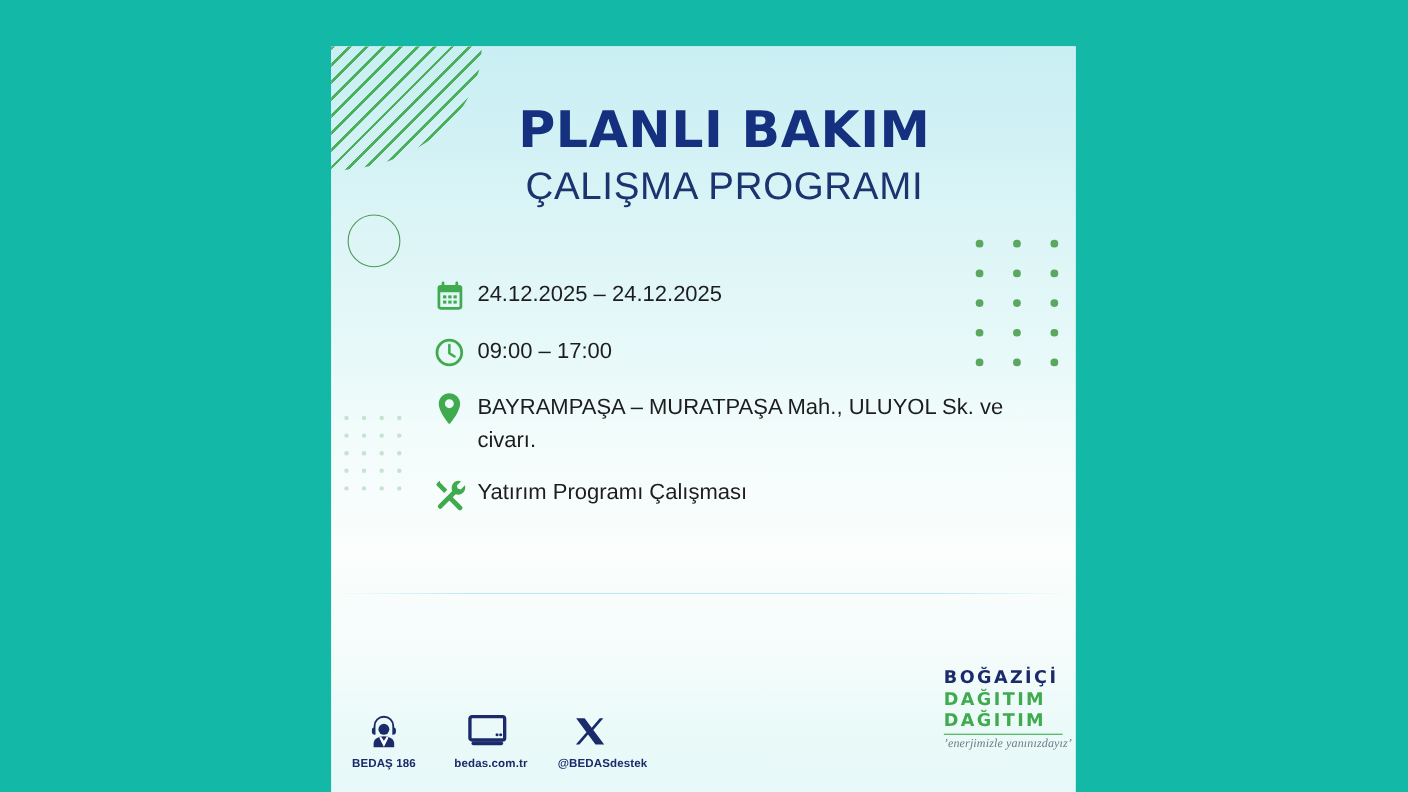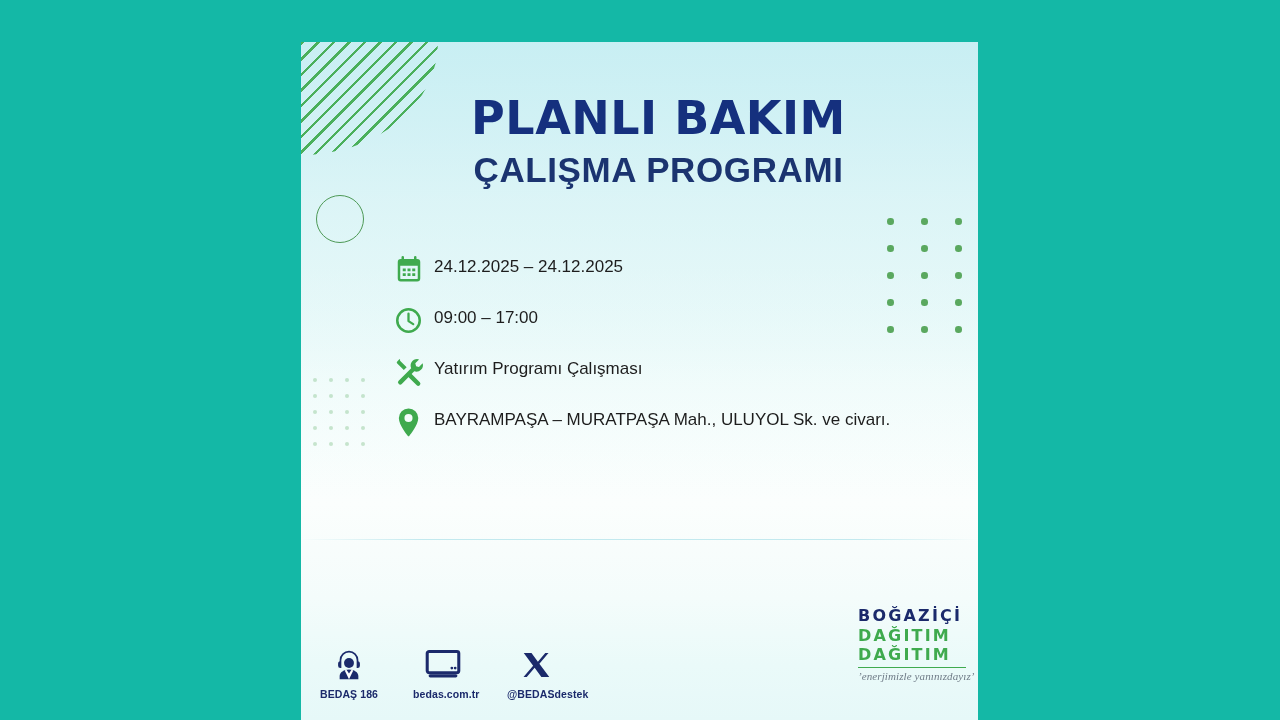--- a/index.html
+++ b/index.html
@@ -66,32 +66,32 @@
 
   
   .title-wrap{ position:absolute; left:0; top:52px; width:100%; text-align:center; padding-left:38px; }
   .title-main{
     font-family:"DejaVu Sans", sans-serif;
     font-weight:700; font-size:46px; letter-spacing:.5px;
     color:#15307e; line-height:1.05;
   }
   .title-sub{
     font-family:"Liberation Sans", sans-serif;
-    font-weight:700; font-size:35px; letter-spacing:.6px;
+    font-weight:400; font-size:35px; letter-spacing:.6px;
     color:#1b3470; line-height:1.22; margin-top:7px;
   }
 
   
   .info{ position:absolute; left:93px; top:210px; width:560px; }
   .row{ display:flex; align-items:flex-start; margin-bottom:17px; }
   .row:last-child{ margin-bottom:0; }
   .row .ic{ width:40px; min-width:40px; height:34px; display:flex; align-items:center; justify-content:flex-start; }
   .row .tx{
     font-family:"Liberation Sans", sans-serif;
-    font-size:17px; color:#1d1d1d; line-height:1.48;
+    font-size:20px; color:#1d1d1d; line-height:1.48;
     padding-top:2px; max-width:500px;
   }
   .row.tall .tx{ line-height:1.48; }
 
   
   .footer{ position:absolute; left:0; bottom:18px; width:100%; height:74px; }
   .contacts{ position:absolute; left:18px; bottom:2px; display:flex; gap:34px; }
   .contact{ width:60px; text-align:center; }
   .contact .cic{ height:40px; display:flex; align-items:flex-end; justify-content:center; }
   .contact .clb{
@@ -189,38 +189,38 @@
       <div class="row">
         <div class="ic">
           <svg width="29" height="29" viewBox="0 0 24 24">
             <circle cx="12" cy="12" r="9.3" fill="none" stroke="#3faa4e" stroke-width="2.1"></circle>
             <path d="M12 6.4v6.1l3.9 2.5" fill="none" stroke="#3faa4e" stroke-width="1.9" stroke-linecap="round" stroke-linejoin="round"></path>
           </svg>
         </div>
         <div class="tx">09:00 – 17:00</div>
       </div>
 
+      <div class="row tall">
+        <div class="ic">
+          <svg width="29" height="31" viewBox="0 0 24 26">
+            <path fill="#3faa4e" d="M12 1.2A8.1 8.1 0 0 0 3.9 9.3c0 5.9 7.1 14.4 7.4 14.8a1 1 0 0 0 1.5 0c.3-.4 7.4-8.9 7.4-14.8A8.1 8.1 0 0 0 12 1.2zm0 11.4a3.4 3.4 0 1 1 0-6.8 3.4 3.4 0 0 1 0 6.8z"></path>
+          </svg>
+        </div>
+        <div class="tx">BAYRAMPAŞA – MURATPAŞA Mah., ULUYOL Sk. ve civarı.</div>
+      </div>
+
       <div class="row">
         <div class="ic">
           <svg width="31" height="31" viewBox="0 0 24 24">
             <path fill="#3faa4e" d="M17.9 2.3a5.1 5.1 0 0 0-4.6 7.2L3.6 19.2a1.6 1.6 0 0 0 0 2.3l.1.1a1.6 1.6 0 0 0 2.3 0l9.7-9.7a5.1 5.1 0 0 0 6.5-6.3l-2.9 2.9-2.2-.6-.6-2.2 2.9-2.9a5 5 0 0 0-1.5-.5z"></path>
             <path fill="#3faa4e" d="M4.3 2.4 2.5 4.2a1.1 1.1 0 0 0 0 1.6l5.1 5.1 2.2-2.2-5.1-5.1a1.1 1.1 0 0 0-.4-1.2z"></path>
             <path fill="#3faa4e" d="M13.1 13.4 20 20.3a1.7 1.7 0 0 1-2.4 2.4l-6.9-6.9z"></path>
           </svg>
         </div>
         <div class="tx">Yatırım Programı Çalışması</div>
-      </div>
-
-      <div class="row tall">
-        <div class="ic">
-          <svg width="29" height="31" viewBox="0 0 24 26">
-            <path fill="#3faa4e" d="M12 1.2A8.1 8.1 0 0 0 3.9 9.3c0 5.9 7.1 14.4 7.4 14.8a1 1 0 0 0 1.5 0c.3-.4 7.4-8.9 7.4-14.8A8.1 8.1 0 0 0 12 1.2zm0 11.4a3.4 3.4 0 1 1 0-6.8 3.4 3.4 0 0 1 0 6.8z"></path>
-          </svg>
-        </div>
-        <div class="tx">BAYRAMPAŞA – MURATPAŞA Mah., ULUYOL Sk. ve civarı.</div>
       </div>
 
     </div>
 
     <div class="divider"></div>
 
     <div class="footer">
 
       <div class="contacts">
 

